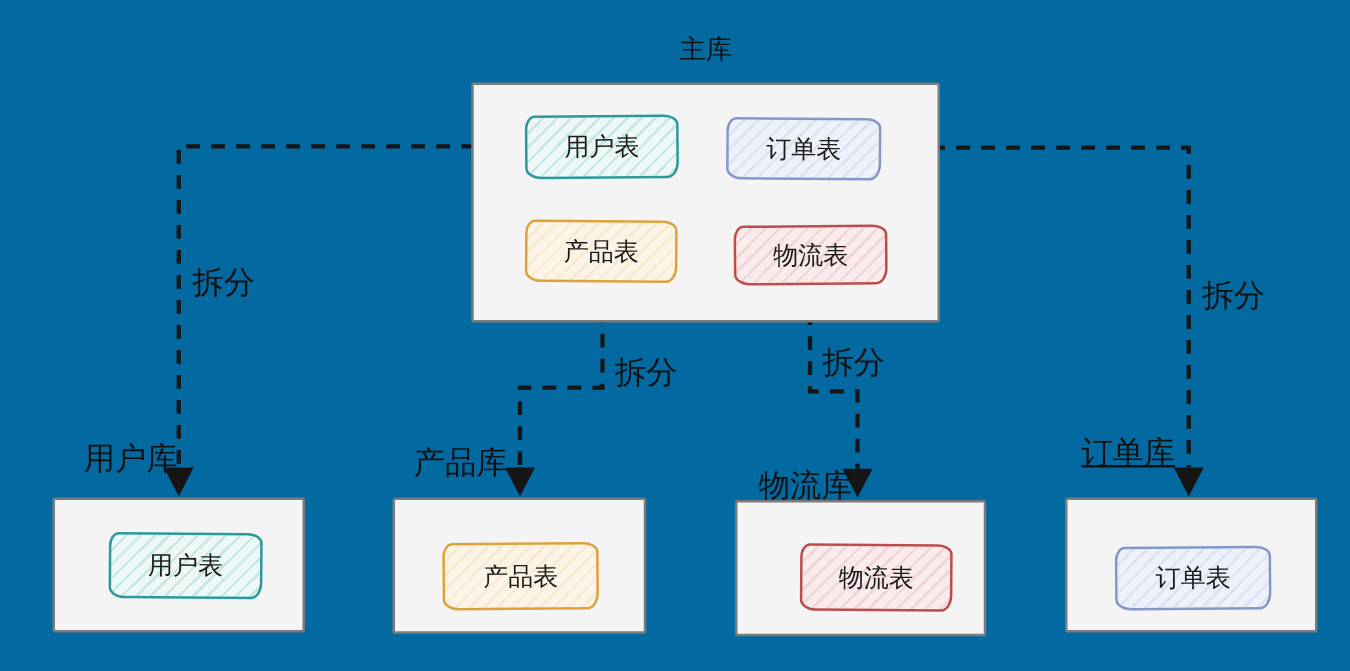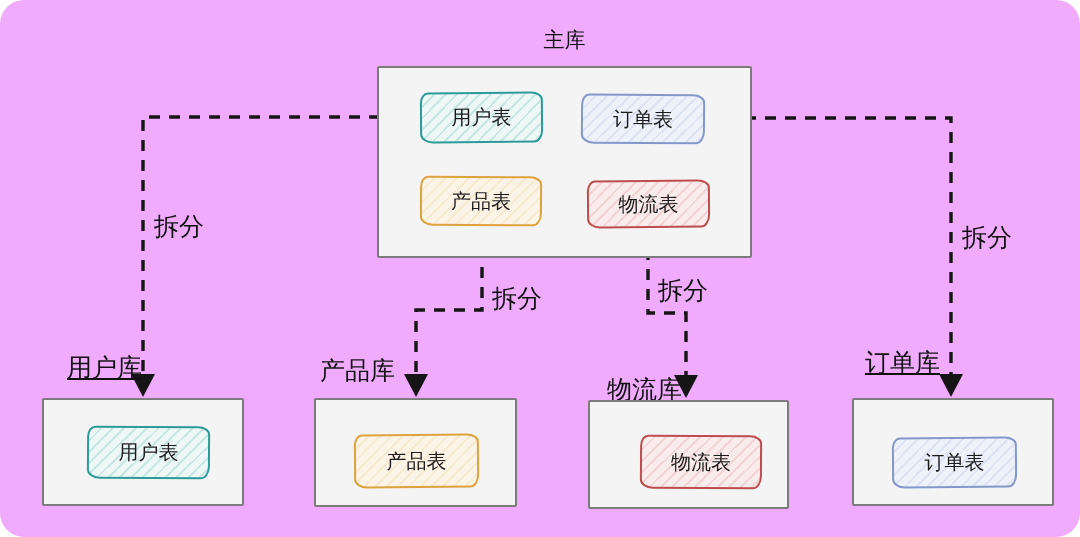--- a/index.html
+++ b/index.html
@@ -2,24 +2,23 @@
 <html><head>
 <meta charset="utf-8">
 <style>
   html, body { margin: 0; padding: 0; background: #ffffff; }
   body { font-family: "Liberation Sans", "DejaVu Sans", sans-serif; }
 
   .canvas {
     position: relative;
     width: 1080px;
     height: 537px;
-    background: #f0abfc;
+    background: #0369a1;
     overflow: hidden;
     color: #1b1b1b;
-    border-radius: 24px;
   }
 
   .arrow-layer {
     position: absolute;
     left: 0; top: 0;
     width: 1080px; height: 537px;
     pointer-events: none;
   }
   .dash-line {
     fill: none;
@@ -124,28 +123,28 @@
   </div>
   <div class="chip chip-logistics tilt-a" style="left:587px; top:180px; width:123px; height:48px;">
     <span>物流表</span>
   </div>
 
   <div class="diagram-label" style="left:154px; top:215px;">拆分</div>
   <div class="diagram-label" style="left:492px; top:287px;">拆分</div>
   <div class="diagram-label" style="left:658px; top:279px;">拆分</div>
   <div class="diagram-label" style="left:962px; top:226px;">拆分</div>
 
-  <div class="diagram-label" style="left:67px; top:356px;text-decoration:underline;">用户库</div>
+  <div class="diagram-label" style="left:67px; top:356px;">用户库</div>
   <div class="db-box" style="left:42px; top:398px; width:202px; height:108px;">
     <div class="chip chip-user tilt-b" style="left:43px; top:26px; width:123px; height:53px;">
       <span>用户表</span>
     </div>
   </div>
 
-  <div class="diagram-label" style="left:320px; top:359px;">产品库</div>
+  <div class="diagram-label" style="left:331px; top:359px;">产品库</div>
   <div class="db-box" style="left:314px; top:398px; width:203px; height:109px;">
     <div class="chip chip-product tilt-a" style="left:38px; top:34px; width:125px; height:54px;">
       <span>产品表</span>
     </div>
   </div>
 
   <div class="diagram-label" style="left:607px; top:354px;margin-top:24px;">物流库</div>
   <div class="db-box" style="left:588px; top:400px; width:201px; height:109px;">
     <div class="chip chip-logistics tilt-b" style="left:50px; top:33px; width:122px; height:54px;">
       <span>物流表</span>

